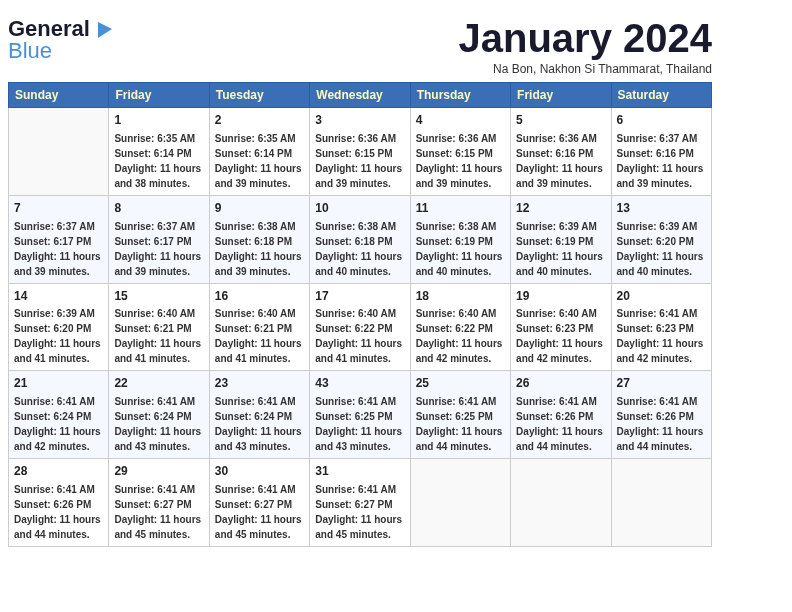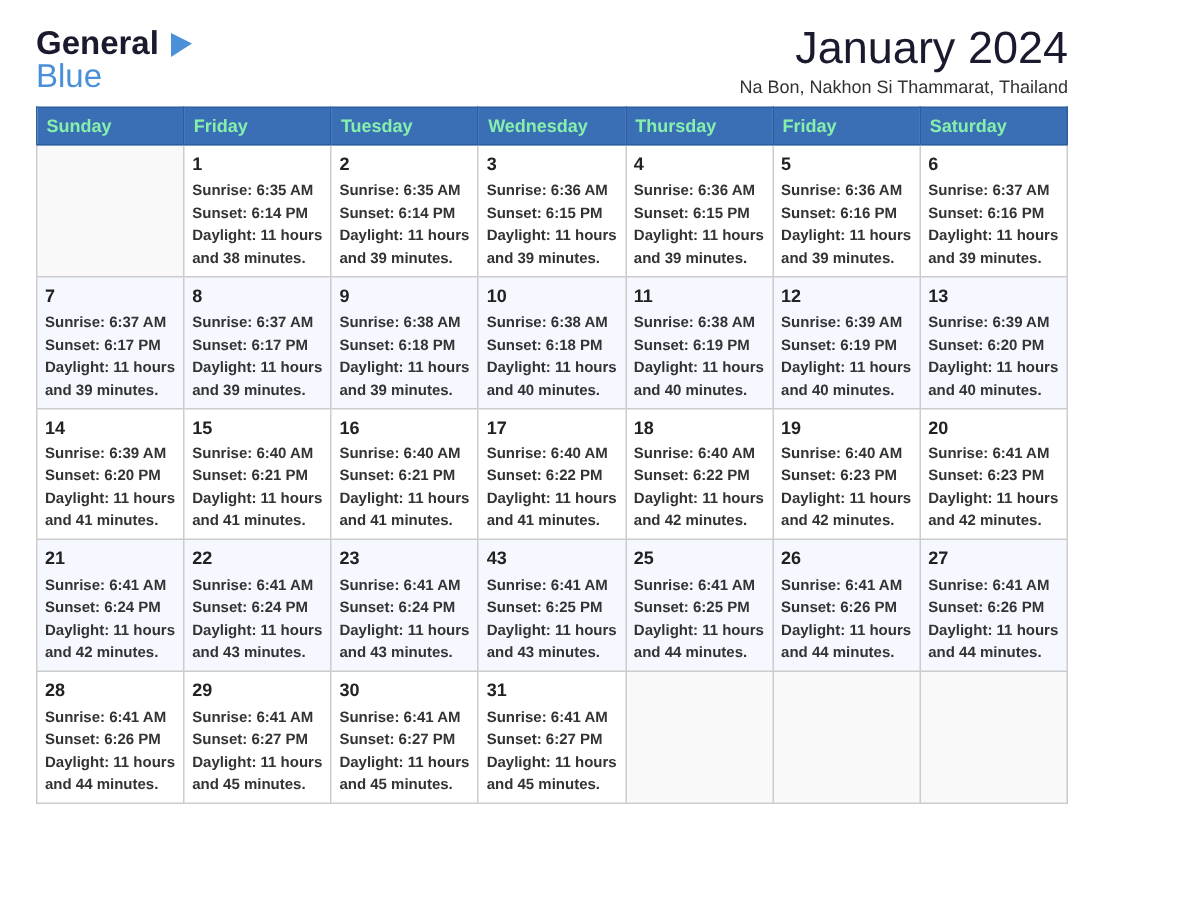--- a/index.html
+++ b/index.html
@@ -5,55 +5,55 @@
     * { margin: 0; padding: 0; box-sizing: border-box; }
     body {
       font-family: Arial, sans-serif;
       background: #fff;
       width: 792px;
       height: 612px;
       overflow: hidden;
     }
     .container {
       width: 728px;
-      padding: 16px 16px 10px 24px;
+      padding: 16px 16px 10px 8px;
     }
     .header-row {
       display: flex;
       align-items: flex-start;
       justify-content: space-between;
       margin-bottom: 6px;
     }
     .logo {
       display: flex;
       flex-direction: column;
       align-items: flex-start;
     }
     .title-block {
       text-align: right;
     }
     .main-title {
-      font-size: 30px;
-      font-weight: normal;
+      font-size: 40px;
+      font-weight: bold;
       color: #1a1a2e;
       line-height: 1.1;
     }
     .subtitle {
       font-size: 12px;
       color: #333;
       margin-top: 2px;
     }
     table {
       width: 100%;
       border-collapse: collapse;
       font-size: 10.5px;
     }
     thead tr th {
       background-color: #3a6eb5;
-      color: #86efac;
+      color: #fef9c3;
       padding: 5px 6px;
       text-align: left;
       font-size: 12px;
       font-weight: bold;
       border: 1px solid #2a5ea0;
     }
     tbody tr td {
       vertical-align: top;
       padding: 4px 5px;
       border: 1px solid #ccc;

